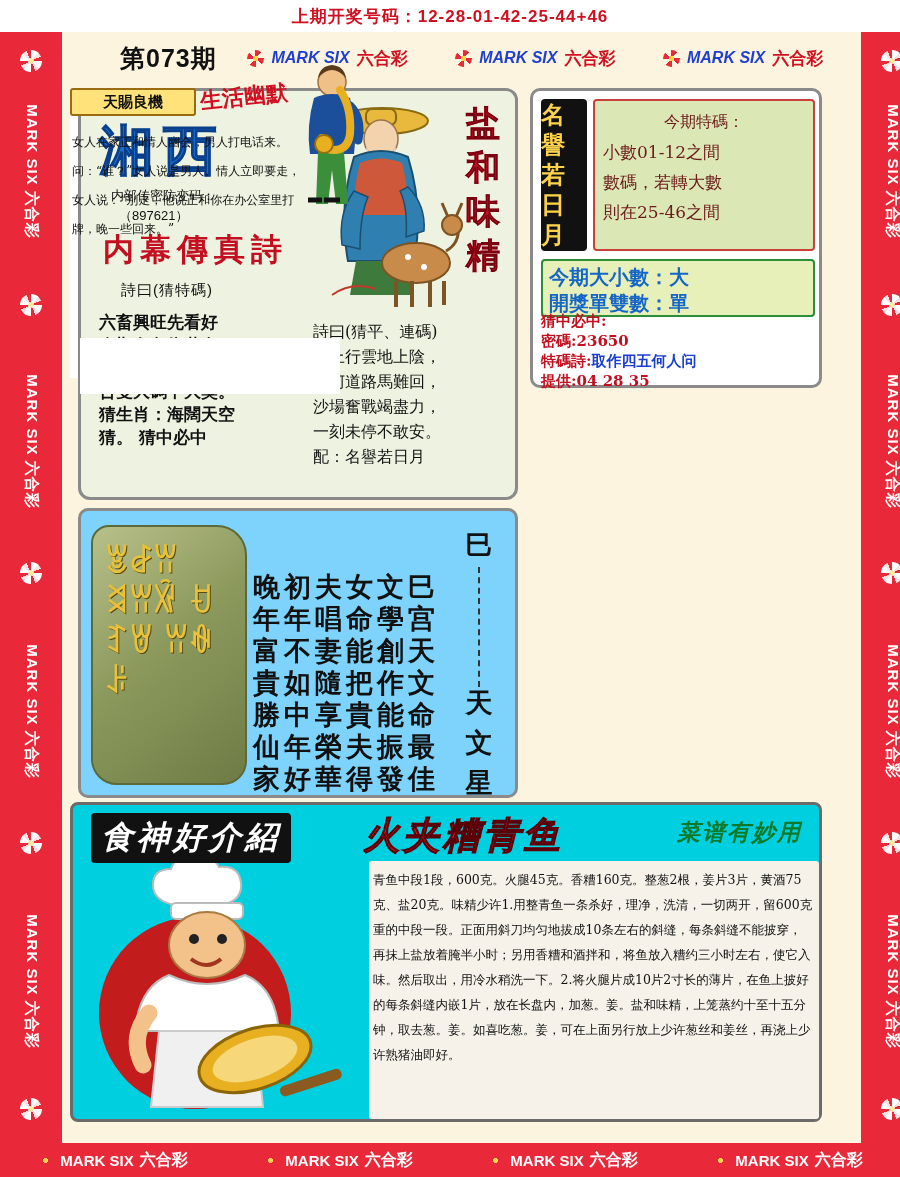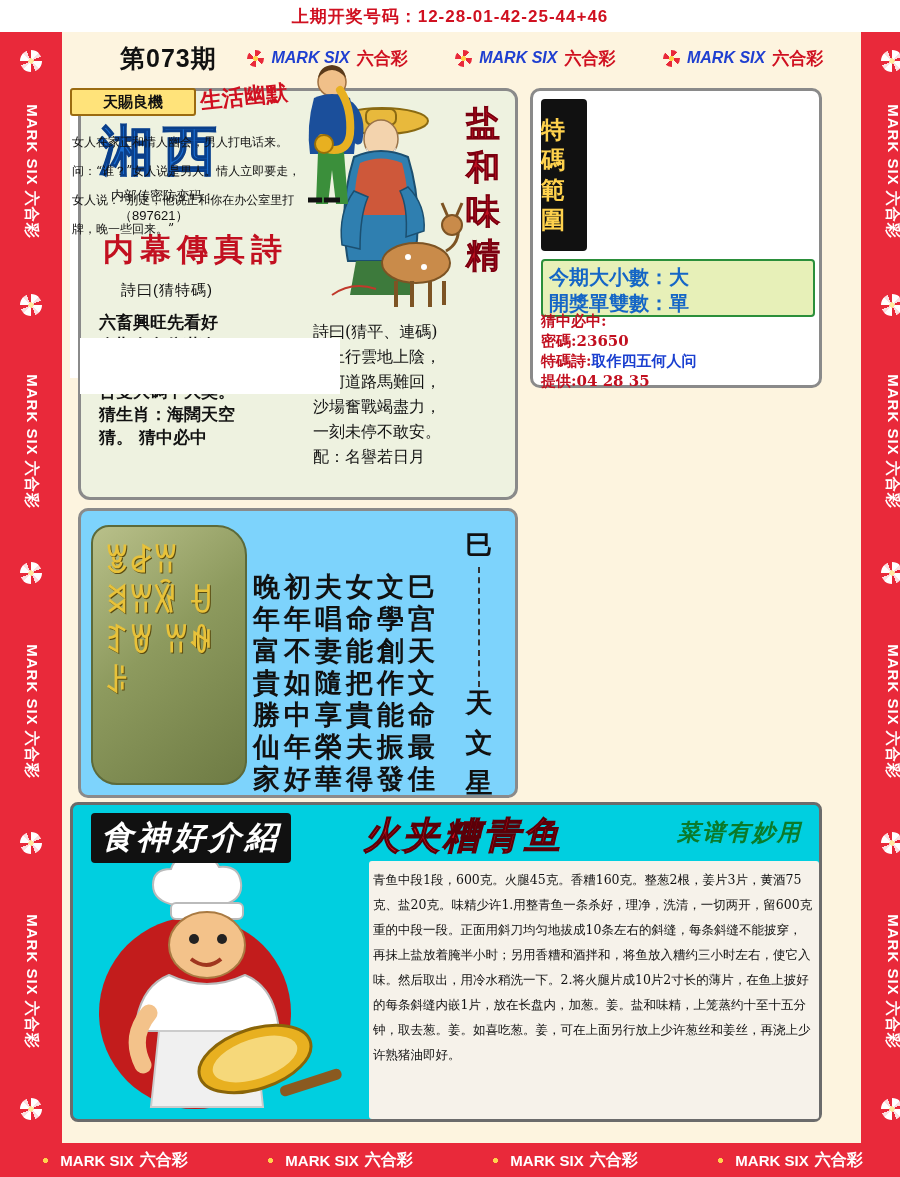--- a/index.html
+++ b/index.html
@@ -357,21 +357,27 @@
         <path d="M100 186 l0 26 M116 186 l0 26 M134 186 l0 26 M148 186 l0 24" stroke="#7d5424" stroke-width="4"></path>
         <circle cx="112" cy="162" r="3" fill="#fff"></circle>
           <circle cx="128" cy="172" r="3" fill="#fff"></circle>
         <path d="M36 200 q20 -14 44 -6" stroke="#c0392b" stroke-width="2" fill="none"></path>
       </svg>
 
       <div class="jishen">盐和味精</div>
     </div>
 
     <div class="panel p-special">
-      <div class="tema-label">特碼範圍</div>
+      <div class="tema-label">名譽若日月</div>
+      <div class="tema-body">
+        <div class="t1">今期特碼：</div>
+        <div>小數01-12之間</div>
+        <div>數碼，若轉大數</div>
+        <div>則在25-46之間</div>
+      </div>
       <div class="daxiao">
         <div>今期大小數：大</div>
         <div>開獎單雙數：單</div>
       </div>
       <div class="guess">
         <div>猜中必中:</div>
         <div><span>密碼:</span><span>23650</span></div>
         <div><span>特碼詩:</span><span class="blue">取作四五何人问</span></div>
         <div><span>提供:</span><span>04 28 35</span></div>
       </div>

